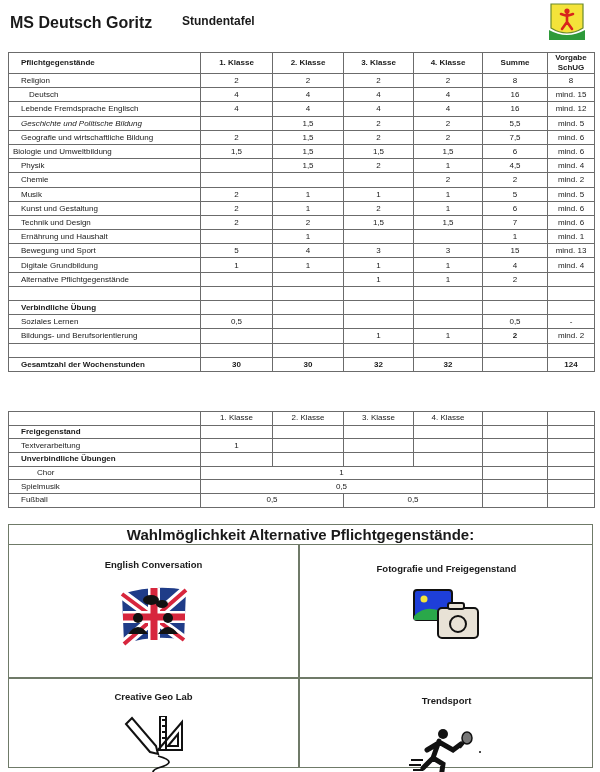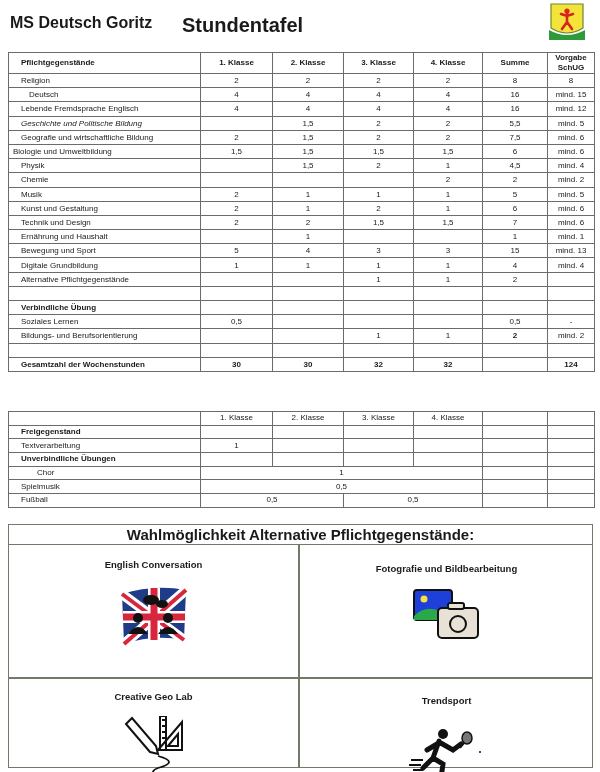--- a/index.html
+++ b/index.html
@@ -1,18 +1,18 @@
 <!DOCTYPE html>
 <html><head>
 <meta charset="utf-8">
 <style>
   html, body { margin:0; padding:0; background:#ffffff; }
   body { width:600px; height:772px; position:relative; overflow:hidden; font-family:"Liberation Sans", sans-serif; color:#1a1a1a; }
   .title-school { position:absolute; left:10px; top:14px; font-size:16px; font-weight:bold; }
-  .title-doc { position:absolute; left:182px; top:14px; font-size:20px; font-weight:bold; }
+  .title-doc { position:absolute; left:182px; top:14px; font-size:12px; font-weight:bold; }
   .logo { position:absolute; left:547px; top:2px; width:40px; height:40px; }
 
   table { border-collapse:collapse; position:absolute; font-size:8px; }
   td, th { border:1px solid #6b6b6b; padding:0 4px; height:13.2px; line-height:13px; font-weight:normal; }
   .main { left:8px; top:52px; width:587px; }
   .main .h td { height:20px; font-weight:bold; line-height:10px; }
   .c { text-align:center; }
   .b { font-weight:bold; }
 
   .sub { left:8px; top:411px; width:587px; }
@@ -319,21 +319,21 @@
         <ellipse cx="33" cy="16" rx="8" ry="5" fill="#111"></ellipse>
         <ellipse cx="44" cy="20" rx="6" ry="4" fill="#111"></ellipse>
         <circle cx="20" cy="34" r="5" fill="#111"></circle>
           <path d="M10 50 Q20 36 30 50 Z" fill="#111"></path>
         <circle cx="50" cy="34" r="5" fill="#111"></circle>
           <path d="M40 50 Q50 36 60 50 Z" fill="#111"></path>
       </svg>
     </div>
 
     <div class="cell" style="left:290px;top:18px;width:295px">
-      <div>Fotografie und Bildbearbeitung</div>
+      <div>Fotografie und Freigegenstand</div>
       <svg width="70" height="52" viewBox="0 0 70 52" style="margin-top:14px">
         <rect x="2" y="2" width="38" height="30" rx="3" fill="#1e3fd9" stroke="#111" stroke-width="2"></rect>
         <circle cx="12" cy="11" r="3.5" fill="#f4e33a"></circle>
         <path d="M2 28 Q14 16 30 24 L40 20 V32 H2 Z" fill="#2aa84a"></path>
         <rect x="26" y="20" width="40" height="30" rx="4" fill="#e8e2d6" stroke="#111" stroke-width="2"></rect>
         <rect x="36" y="15" width="16" height="6" rx="2" fill="#e8e2d6" stroke="#111" stroke-width="2"></rect>
         <circle cx="46" cy="36" r="8" fill="none" stroke="#111" stroke-width="2"></circle>
       </svg>
     </div>
 

